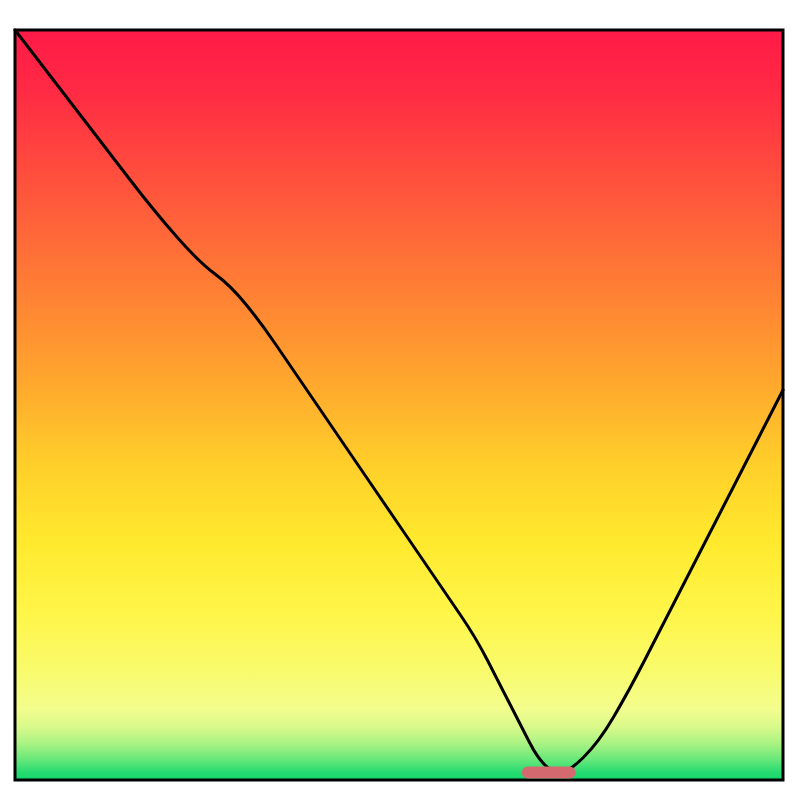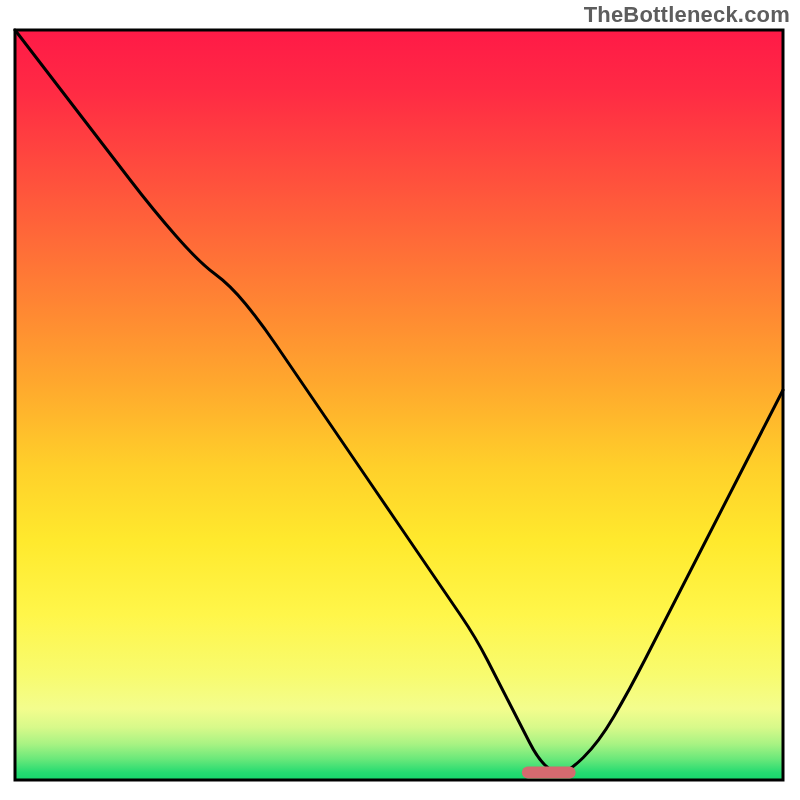--- a/index.html
+++ b/index.html
@@ -29,21 +29,20 @@
     position: absolute;
     left: 0;
     top: 0;
   }
 </style>
 </head>
 <body>
 
 <div class="stage">
 
-  <div class="watermark">TheBottleneck.com</div>
 
   <svg id="chart-svg" width="800" height="800">
     <defs>
       <linearGradient id="bg-grad" x1="0" y1="0" x2="0" y2="1">
           <stop offset="0%" stop-color="#ff1a47"></stop>
           <stop offset="8%" stop-color="#ff2a44"></stop>
           <stop offset="18%" stop-color="#ff4a3e"></stop>
           <stop offset="28.000000000000004%" stop-color="#ff6a38"></stop>
           <stop offset="38%" stop-color="#ff8a32"></stop>
           <stop offset="48%" stop-color="#ffab2d"></stop>

